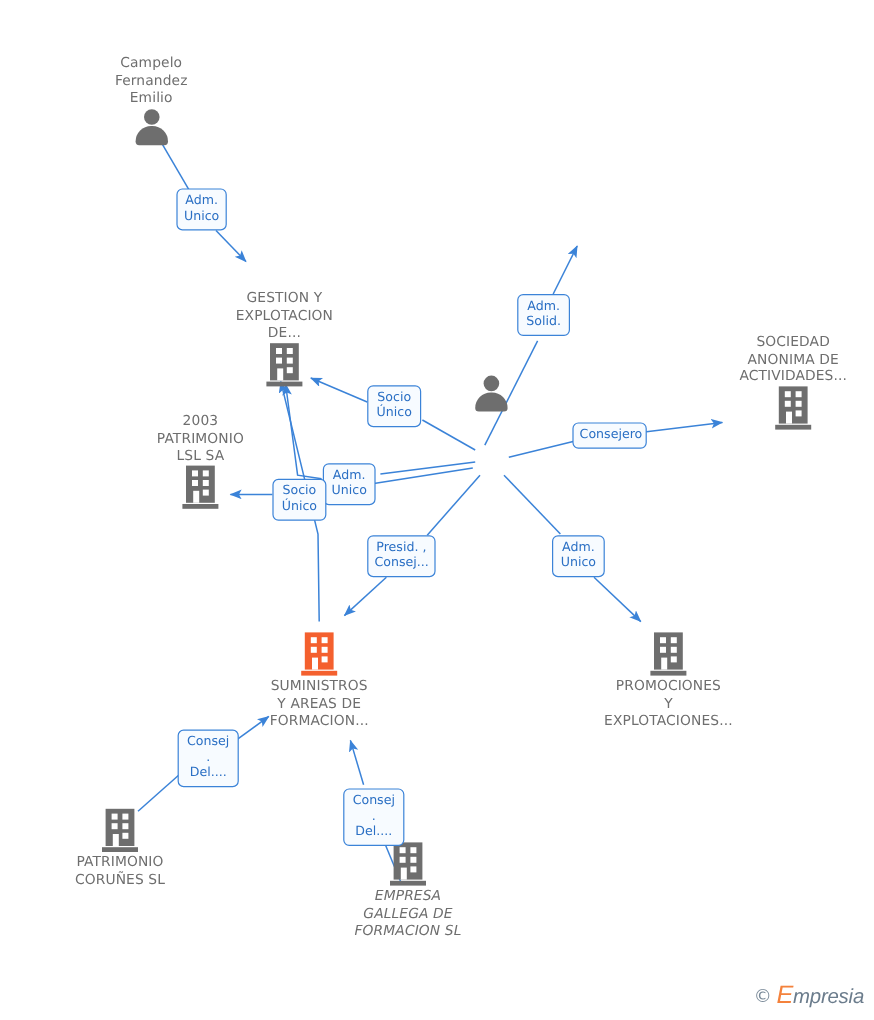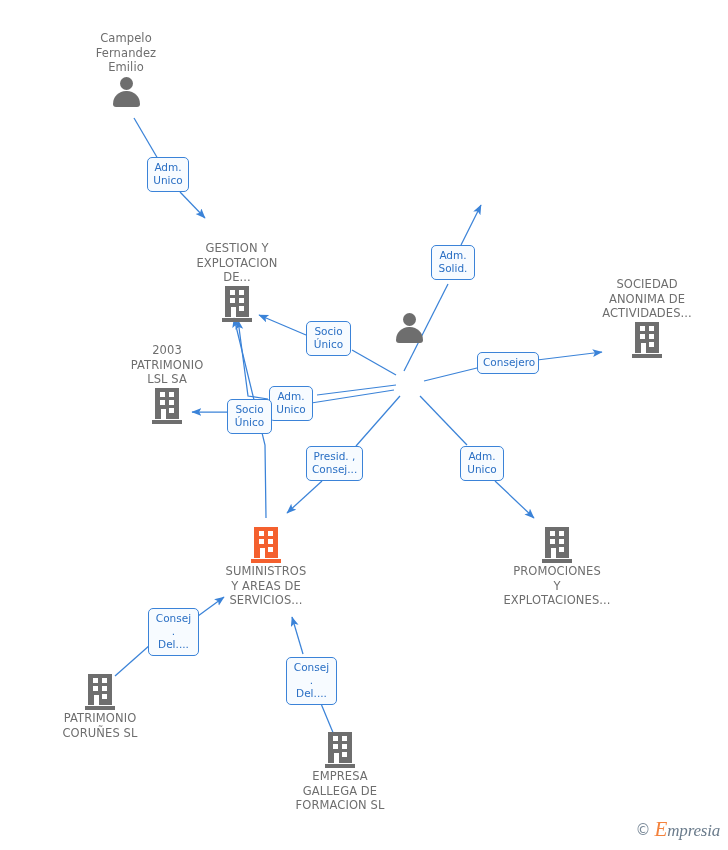--- a/index.html
+++ b/index.html
@@ -133,21 +133,21 @@
     bottom: 8px;
     display: flex;
     align-items: center;
     gap: 4px;
   }
   #watermark .copy {
     font-size: 15px;
     color: #7a8a99;
   }
   #watermark .brand {
-    font-family: Liberation Serif, serif;
+    font-family: Liberation Sans, sans-serif;
     font-style: italic;
     font-size: 17px;
     color: #6b7c8c;
     letter-spacing: -0.2px;
   }
   #watermark .brand .cap {
     color: #f4823c;
     font-size: 21px;
   }
 </style>
@@ -191,21 +191,21 @@
       <polyline points="266,518 265,445 234,318" marker-end="url(#arrow)"></polyline>
 
       <line x1="115" y1="676" x2="150" y2="645"></line>
       <line x1="198" y1="616" x2="224" y2="597" marker-end="url(#arrow)"></line>
 
       <line x1="334" y1="735" x2="317" y2="694"></line>
       <line x1="303" y1="654" x2="292" y2="617" marker-end="url(#arrow)"></line>
     </g>
   </svg>
 
-  <div class="node" style="left:126px; top:31px;">
+  <div class="node" style="left:126px; top:45px;">
     <div class="node-label above">Campelo
 Fernandez
 Emilio</div>
     <div class="icon-wrap">
       <div class="person">
           <div class="head"></div>
           <div class="torso"></div>
         </div>
     </div>
   </div>
@@ -222,21 +222,21 @@
         <div class="win" style="left:8px;  top:12px;"></div>
           <div class="win" style="left:17px; top:12px;"></div>
         <div class="win" style="left:17px; top:20px;"></div>
         <div class="door"></div>
         <div class="base"></div>
       </div>
     </div>
   </div>
 
 
-  <div class="node" style="left:647px; top:277px;">
+  <div class="node" style="left:661px; top:277px;">
     <div class="node-label above">SOCIEDAD
 ANONIMA DE
 ACTIVIDADES...</div>
     <div class="icon-wrap">
       <div class="bld gray">
         <div class="body"></div>
         <div class="win" style="left:8px;  top:4px;"></div>
           <div class="win" style="left:17px; top:4px;"></div>
         <div class="win" style="left:8px;  top:12px;"></div>
           <div class="win" style="left:17px; top:12px;"></div>
@@ -300,41 +300,41 @@
           <div class="win" style="left:17px; top:4px;"></div>
         <div class="win" style="left:8px;  top:12px;"></div>
           <div class="win" style="left:17px; top:12px;"></div>
         <div class="win" style="left:17px; top:20px;"></div>
         <div class="door"></div>
         <div class="base"></div>
       </div>
     </div>
     <div class="node-label below">SUMINISTROS
 Y AREAS DE
-SERVICIOS...</div>
+FORMACION...</div>
   </div>
 
   <div class="node" style="left:100px; top:674px;">
     <div class="icon-wrap">
       <div class="bld gray">
         <div class="body"></div>
         <div class="win" style="left:8px;  top:4px;"></div>
           <div class="win" style="left:17px; top:4px;"></div>
         <div class="win" style="left:8px;  top:12px;"></div>
           <div class="win" style="left:17px; top:12px;"></div>
         <div class="win" style="left:17px; top:20px;"></div>
         <div class="door"></div>
         <div class="base"></div>
       </div>
     </div>
     <div class="node-label below">PATRIMONIO
 CORUÑES SL</div>
   </div>
 
-  <div class="node" style="left:340px; top:732px;">
+  <div class="node" style="left:340px; top:702px;font-style:italic;">
     <div class="icon-wrap">
       <div class="bld gray">
         <div class="body"></div>
         <div class="win" style="left:8px;  top:4px;"></div>
           <div class="win" style="left:17px; top:4px;"></div>
         <div class="win" style="left:8px;  top:12px;"></div>
           <div class="win" style="left:17px; top:12px;"></div>
         <div class="win" style="left:17px; top:20px;"></div>
         <div class="door"></div>
         <div class="base"></div>

